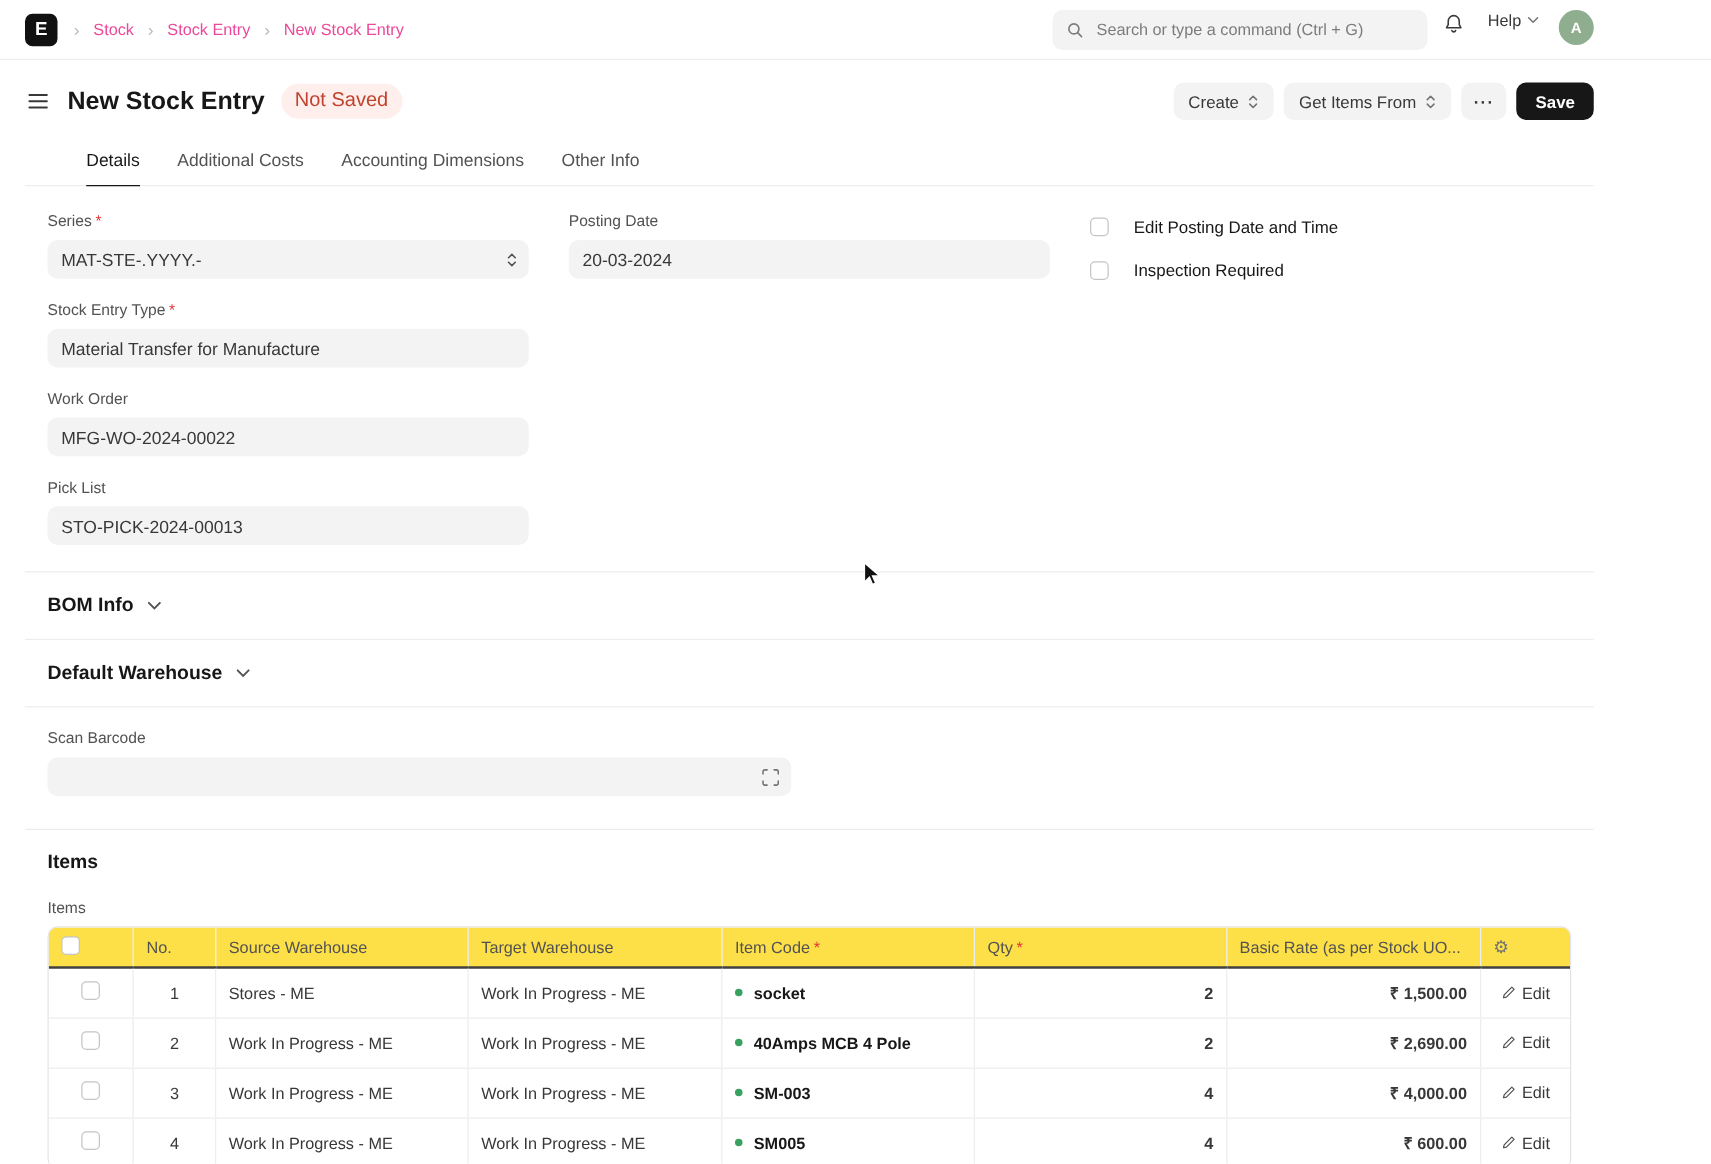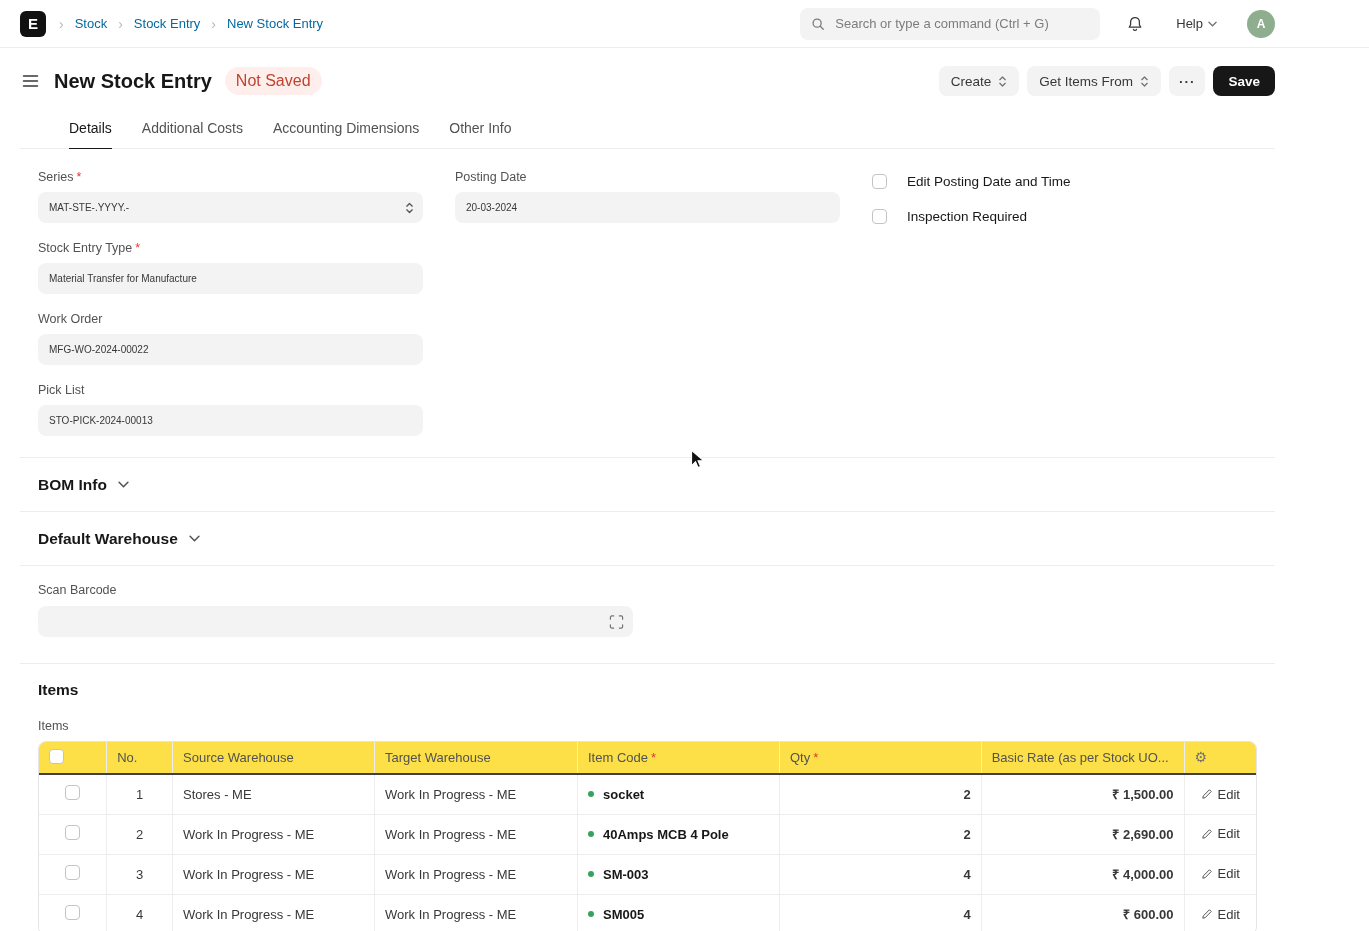--- a/index.html
+++ b/index.html
@@ -7,22 +7,22 @@
   body { font-family:"Liberation Sans", sans-serif; color:#383838; }
   .app { position:relative; width:1369px; height:931px; background:#fff; overflow:hidden; }
 
   
   .navbar { height:48px; border-bottom:1px solid #ededed; display:flex; align-items:center; background:#fff; }
   .navbar-inner { width:1255px; margin-left:20px; display:flex; align-items:center; justify-content:space-between; }
   .nav-left { display:flex; align-items:center; }
   .logo { width:26px; height:26px; background:#111; border-radius:6px; color:#fff; display:flex; align-items:center; justify-content:center; font-weight:700; font-size:15px; cursor:pointer; }
   .breadcrumbs { display:flex; align-items:center; gap:11px; font-size:13px; color:#525252; margin-left:13px; }
   .breadcrumbs .sep { color:#b8b8b8; font-size:14px; }
-  .crumb { cursor:pointer; text-decoration:none; color:#0369a1; }
-  .nav-right { display:flex; align-items:center; gap:24px; }
+  .crumb { cursor:pointer; text-decoration:none; color:#ec4899; }
+  .nav-right { display:flex; align-items:flex-start; gap:10px; }
   .search-bar { width:300px; height:32px; background:#f3f3f3; border-radius:8px; display:flex; align-items:center; padding:0 11px; gap:8px; color:#7c7c7c; }
   .search-bar input { border:none; background:transparent; outline:none; font-size:13px; color:#383838; width:100%; font-family:inherit; }
   .search-bar input::placeholder { color:#7c7c7c; }
   .icon-btn { background:none; border:none; padding:2px; color:#383838; cursor:pointer; display:flex; align-items:center; }
   .help-btn { display:flex; gap:5px; align-items:center; font-size:13px; color:#383838; background:none; border:none; font-family:inherit; cursor:pointer; }
   .help-btn svg { color:#737373; }
   .avatar { width:28px; height:28px; border-radius:50%; background:#8fae90; color:#fff; font-size:12px; font-weight:600; display:flex; align-items:center; justify-content:center; cursor:pointer; }
 
   
   .page { width:1255px; margin-left:20px; }
@@ -41,21 +41,21 @@
   .tabs { display:flex; gap:30px; padding:0 18px; border-bottom:1px solid #ededed; }
   .tab { background:none; border:none; font-size:14px; color:#525252; padding:10px 0 12px; border-bottom:1px solid transparent; margin-bottom:-1px; font-family:inherit; cursor:pointer; }
   .tab.active { color:#171717; font-weight:500; border-bottom-color:#171717;margin-left:31px; }
 
   
   .form-grid { display:grid; grid-template-columns:1fr 1fr 1fr; column-gap:32px; padding:20px 18px 4px; }
   .field { margin-bottom:17px; }
   .field > label { display:block; font-size:12.5px; line-height:16px; color:#525252; margin-bottom:7px; }
   .req { color:#e03636; margin-left:3px; }
   .control { position:relative; }
-  .control input { width:100%; height:31px; background:#f3f3f3; border:none; border-radius:8px; padding:0 11px; font-size:10px; color:#383838; font-family:inherit; outline:none; }
+  .control input { width:100%; height:31px; background:#f3f3f3; border:none; border-radius:8px; padding:0 11px; font-size:14px; color:#383838; font-family:inherit; outline:none; }
   .control.has-icon input { padding-right:28px; }
   .control .ctl-icon { position:absolute; right:9px; top:50%; transform:translateY(-50%); color:#525252; display:flex; }
   .checkbox-col { padding-top:5px; display:flex; flex-direction:column; gap:20px; }
   .checkbox-row { display:flex; align-items:center; gap:20px; }
   input[type=checkbox] { appearance:none; -webkit-appearance:none; width:15px; height:15px; border:1px solid #c4c4c4; border-radius:4px; background:#fff; margin:0; cursor:pointer; }
   .checkbox-row label { font-size:13.5px; color:#171717; font-weight:500; cursor:pointer; }
 
   
   .collapsible { border-top:1px solid #ededed; padding:17px 18px; display:flex; align-items:center; gap:11px; cursor:pointer; }
   .section-title { margin:0; font-size:15.5px; font-weight:700; color:#171717; line-height:19px; }

